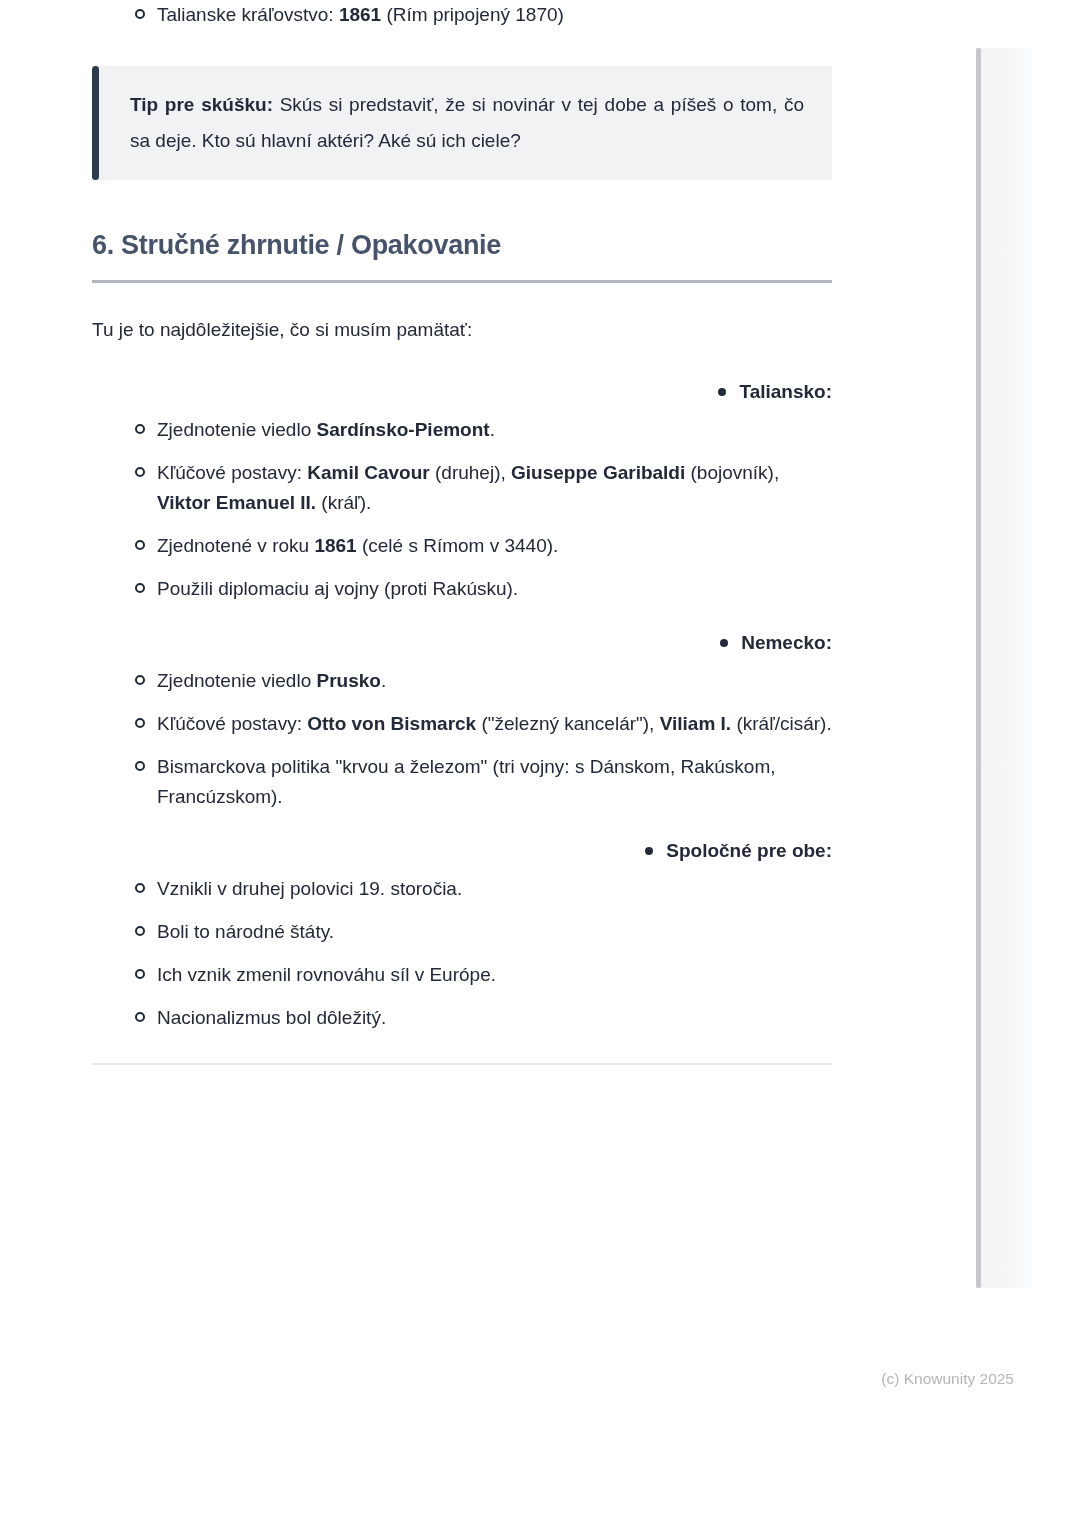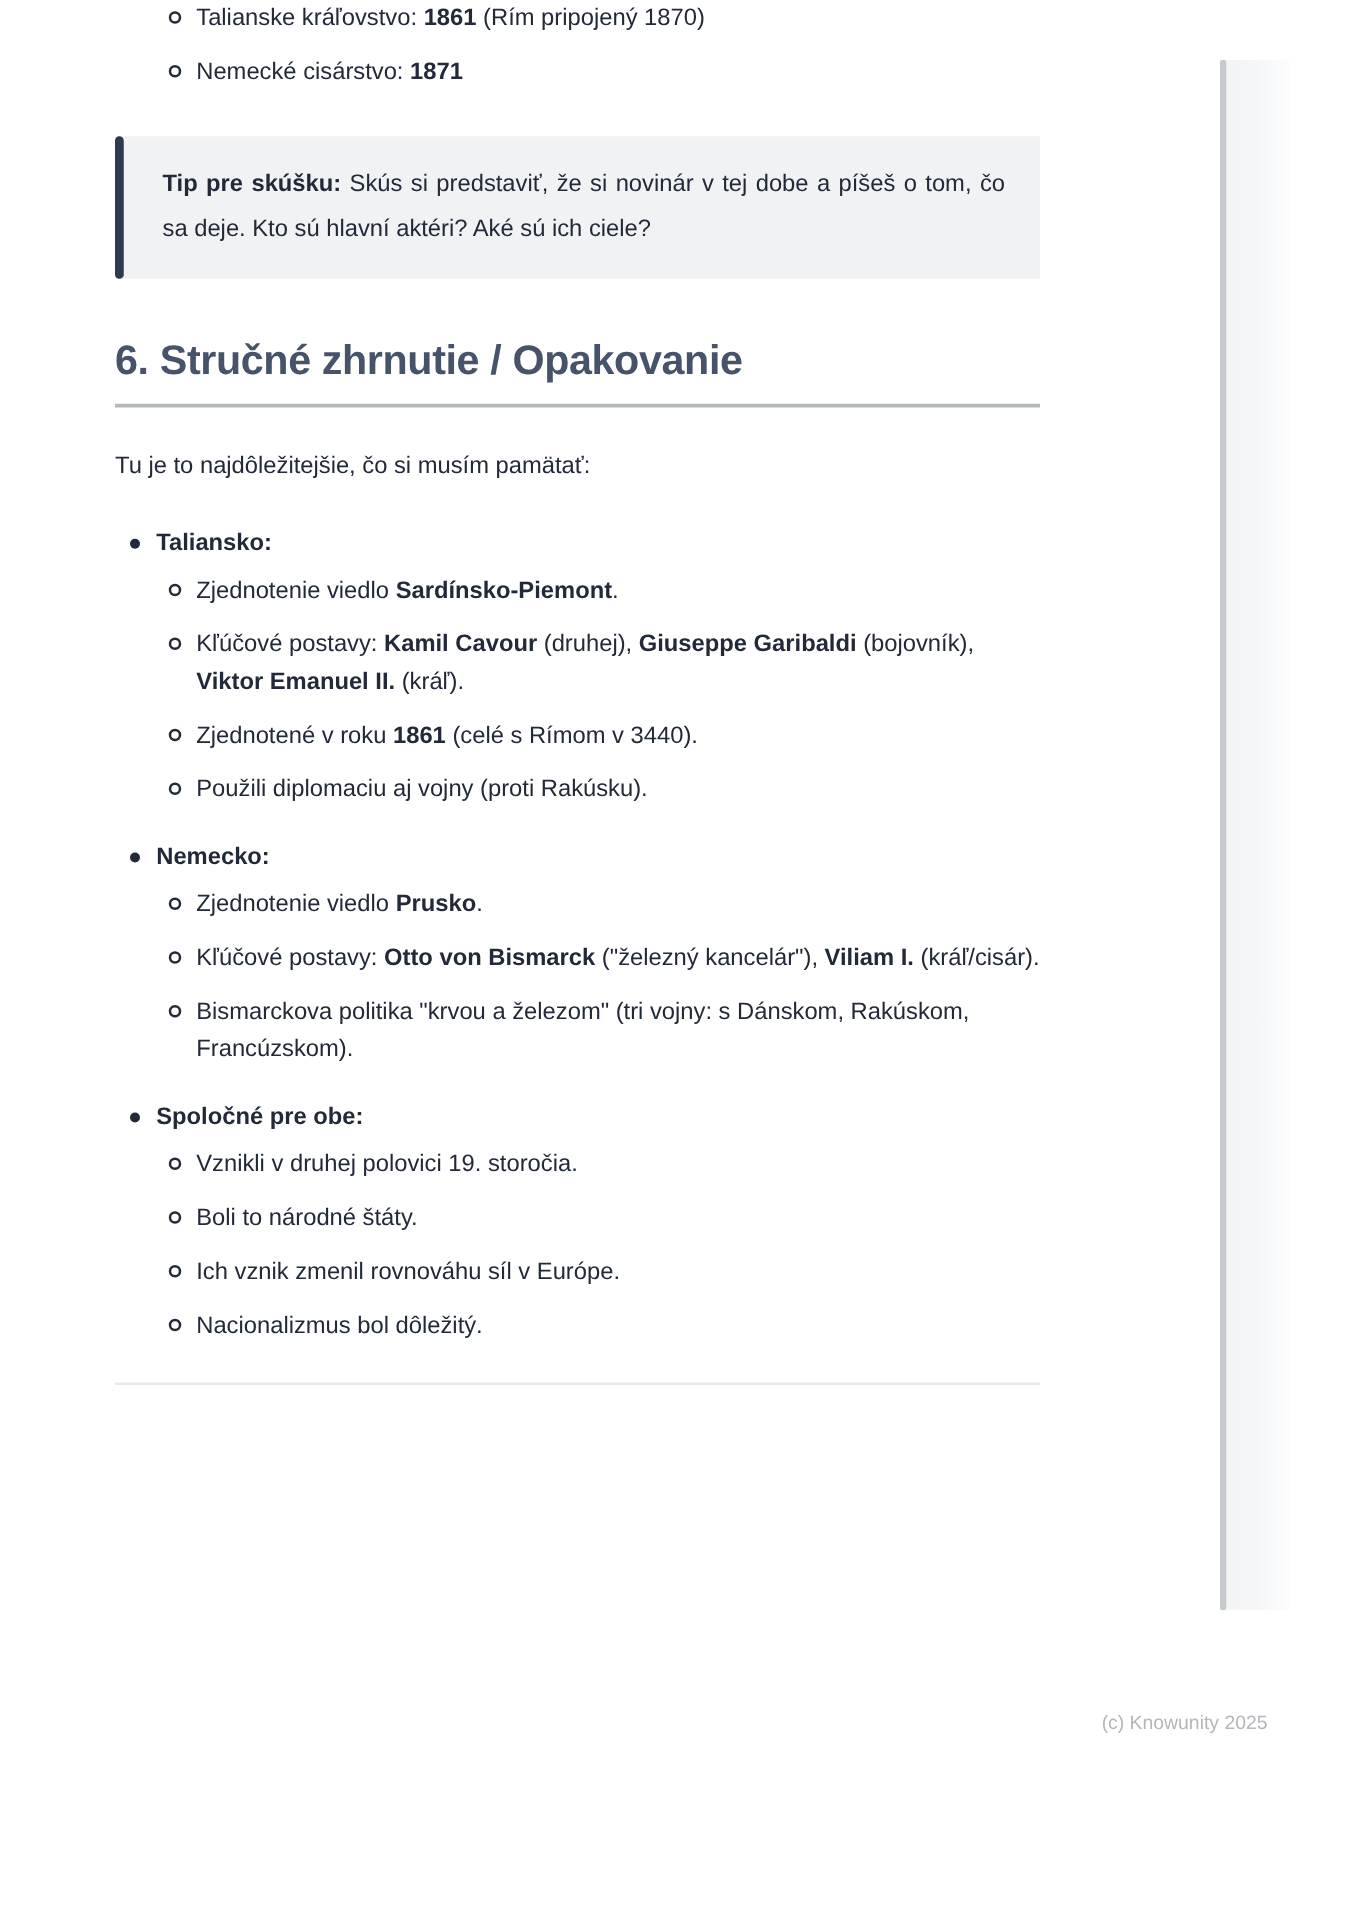--- a/index.html
+++ b/index.html
@@ -43,32 +43,32 @@
   .tip-bar {
     position: absolute; left: 0; top: 0;
     width: 7px; height: 100%;
     background: #2e3a4e;
     border-radius: 4px;
   }
   .tip p { margin: 0; font-size: 19px; line-height: 36px; text-align: justify; }
 
   h2 {
     margin: 46px 0 0;
-    font-size: 33px; line-height: 38px;
+    font-size: 27px; line-height: 38px;
     font-weight: 700;
     color: #46536b;
     letter-spacing: -0.3px;
   }
   .rule { height: 3px; background: #b3b8bf; margin-top: 16px; }
 
   .intro { margin: 32px 0 0; font-size: 19px; line-height: 30px; }
 
   .groups { margin-top: 32px; }
   .group { margin-bottom: 24px; }
-  .group-head { display: flex; align-items: flex-start; font-size: 19px; line-height: 30px; margin-bottom: 8px; }
+  .group-head { display: flex; align-items: flex-start; font-size: 19px; line-height: 30px; margin-bottom: 8px; justify-content: flex-end; }
   .group-label { font-weight: 700; }
 
   .divider { height: 2px; background: #e8e9eb; margin-top: 30px; }
 
   .side-panel {
     position: absolute; left: 976px; top: 48px;
     width: 56px; height: 1240px;
     background: linear-gradient(to right, #f1f3f5 0%, #f4f6f8 55%, #fcfdfe 100%);
   }
   .side-thumb {
@@ -85,24 +85,20 @@
 </style>
 </head>
 <body>
 
 <div class="content">
 
   <ul class="toplist">
     <li class="li-row sub-row">
       <span class="marker-circle"></span>
       <span class="item-text"><span>Talianske kráľovstvo: </span><span class="b">1861</span><span> (Rím pripojený 1870)</span></span>
-    </li>
-    <li class="li-row sub-row">
-      <span class="marker-circle"></span>
-      <span class="item-text"><span>Nemecké cisárstvo: </span><span class="b">1871</span></span>
     </li>
   </ul>
 
   <div class="tip">
     <div class="tip-bar"></div>
     <p><span class="b">Tip pre skúšku:</span><span> Skús si predstaviť, že si novinár v tej dobe a píšeš o tom, čo sa deje. Kto sú hlavní aktéri? Aké sú ich ciele?</span></p>
   </div>
 
   <h2>6. Stručné zhrnutie / Opakovanie</h2>
   <div class="rule"></div>

